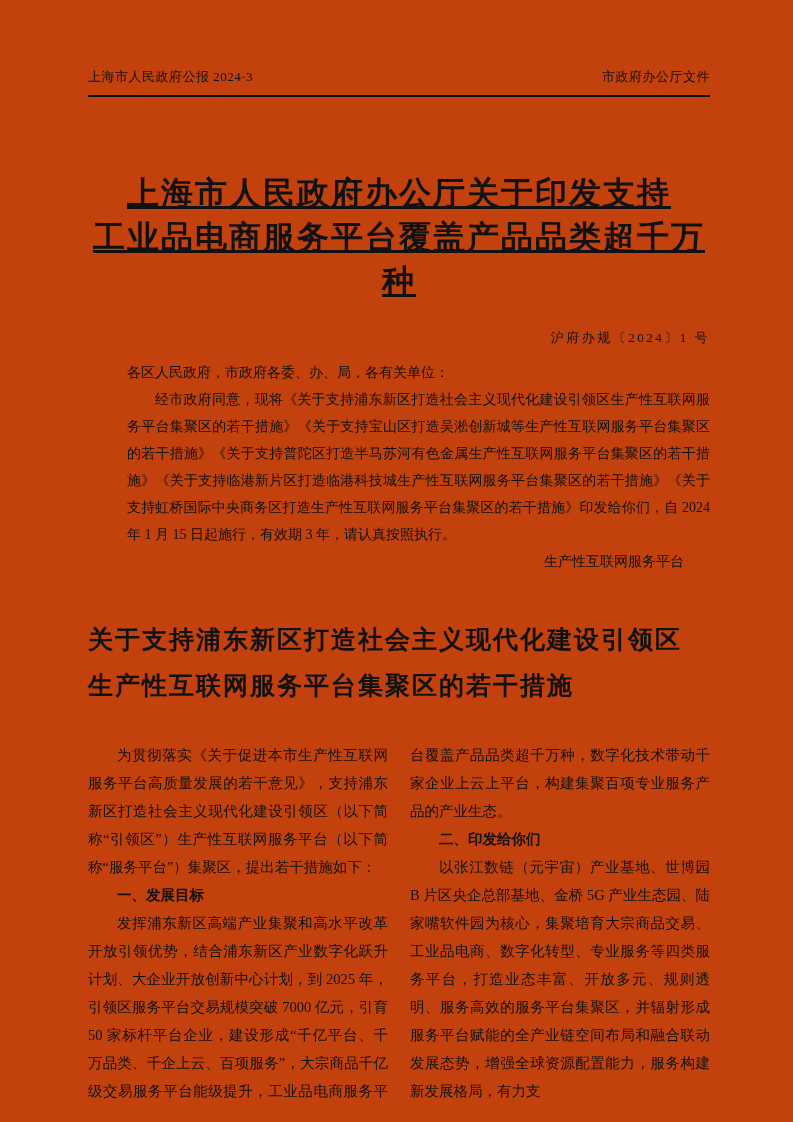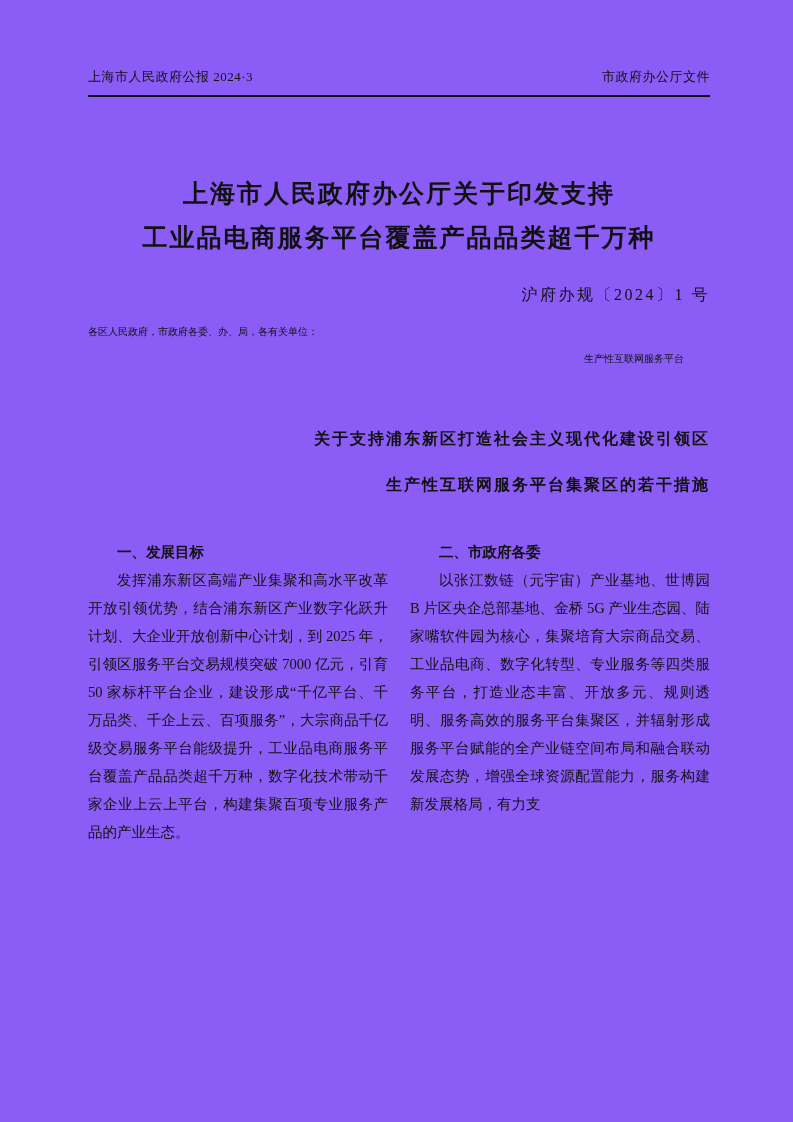--- a/index.html
+++ b/index.html
@@ -12,69 +12,71 @@
     height: 1122px;
     overflow: hidden;
     font-family: "Liberation Serif", "DejaVu Serif", serif;
     color: #111111;
   }
   .page {
     box-sizing: border-box;
     width: 793px;
     height: 1122px;
     padding: 68px 83px 0 88px;
-    background: #8b5cf6;
+    background: #c2410c;
   }
   
   .running-header {
     display: flex;
     justify-content: space-between;
     align-items: baseline;
     font-size: 13px;
     letter-spacing: 0.5px;
   }
   .header-rule {
     border: none;
     border-bottom: 2px solid #0d0d0d;
     margin: 9px 0 0 0;
   }
   
   .notice-title {
     margin-top: 74px;
     text-align: center;
     font-family: "Liberation Sans", "DejaVu Sans", sans-serif;
     font-weight: 700;
-    font-size: 25px;
+    font-size: 32px;
     line-height: 44px;
     letter-spacing: 2px;
+    text-decoration: underline;
   }
   .doc-number {
     margin-top: 26px;
     text-align: right;
-    font-size: 16px;
+    font-size: 13px;
     letter-spacing: 2.5px;
   }
   
   .letter {
     margin-top: 12px;
-    font-size: 10px;
+    font-size: 14px;
     line-height: 27px;
     text-align: justify;
+    margin-left: 39px;
   }
   .letter .recipient { text-indent: 0; margin: 0; }
   .letter .para { text-indent: 2em; margin: 0; }
   .sig-org  { text-align: right; margin: 0 26px 0 0; }
   .sig-date { text-align: right; margin: 0 36px 0 0; }
   
   .attachment-title {
     margin-top: 44px;
-    text-align: right;
-    font-family: Liberation Serif, serif;
+    text-align: left;
+    font-family: Liberation Mono, monospace;
     font-weight: 700;
-    font-size: 16px;
+    font-size: 25px;
     line-height: 46px;
     letter-spacing: 2px;
   }
   
   .article {
     margin-top: 30px;
     column-count: 2;
     column-gap: 22px;
     font-size: 14.5px;
     line-height: 28px;
@@ -102,28 +104,30 @@
 
   <div class="notice-title">
     <div>上海市人民政府办公厅关于印发支持</div>
     <div>工业品电商服务平台覆盖产品品类超千万种</div>
   </div>
 
   <div class="doc-number">沪府办规〔2024〕1 号</div>
 
   <div class="letter">
     <p class="recipient">各区人民政府，市政府各委、办、局，各有关单位：</p>
+    <p class="para">经市政府同意，现将《关于支持浦东新区打造社会主义现代化建设引领区生产性互联网服务平台集聚区的若干措施》《关于支持宝山区打造吴淞创新城等生产性互联网服务平台集聚区的若干措施》《关于支持普陀区打造半马苏河有色金属生产性互联网服务平台集聚区的若干措施》《关于支持临港新片区打造临港科技城生产性互联网服务平台集聚区的若干措施》《关于支持虹桥国际中央商务区打造生产性互联网服务平台集聚区的若干措施》印发给你们，自 2024 年 1 月 15 日起施行，有效期 3 年，请认真按照执行。</p>
     <p class="sig-org">生产性互联网服务平台</p>
   </div>
 
   <div class="attachment-title">
     <div>关于支持浦东新区打造社会主义现代化建设引领区</div>
     <div>生产性互联网服务平台集聚区的若干措施</div>
   </div>
 
   <div class="article">
+    <p>为贯彻落实《关于促进本市生产性互联网服务平台高质量发展的若干意见》，支持浦东新区打造社会主义现代化建设引领区（以下简称“引领区”）生产性互联网服务平台（以下简称“服务平台”）集聚区，提出若干措施如下：</p>
     <p class="section-heading">一、发展目标</p>
     <p>发挥浦东新区高端产业集聚和高水平改革开放引领优势，结合浦东新区产业数字化跃升计划、大企业开放创新中心计划，到 2025 年，引领区服务平台交易规模突破 7000 亿元，引育 50 家标杆平台企业，建设形成“千亿平台、千万品类、千企上云、百项服务”，大宗商品千亿级交易服务平台能级提升，工业品电商服务平台覆盖产品品类超千万种，数字化技术带动千家企业上云上平台，构建集聚百项专业服务产品的产业生态。</p>
-    <p class="section-heading">二、市政府各委</p>
+    <p class="section-heading">二、印发给你们</p>
     <p>以张江数链（元宇宙）产业基地、世博园 B 片区央企总部基地、金桥 5G 产业生态园、陆家嘴软件园为核心，集聚培育大宗商品交易、工业品电商、数字化转型、专业服务等四类服务平台，打造业态丰富、开放多元、规则透明、服务高效的服务平台集聚区，并辐射形成服务平台赋能的全产业链空间布局和融合联动发展态势，增强全球资源配置能力，服务构建新发展格局，有力支</p>
   </div>
 
 </div>
 
 </body></html>

